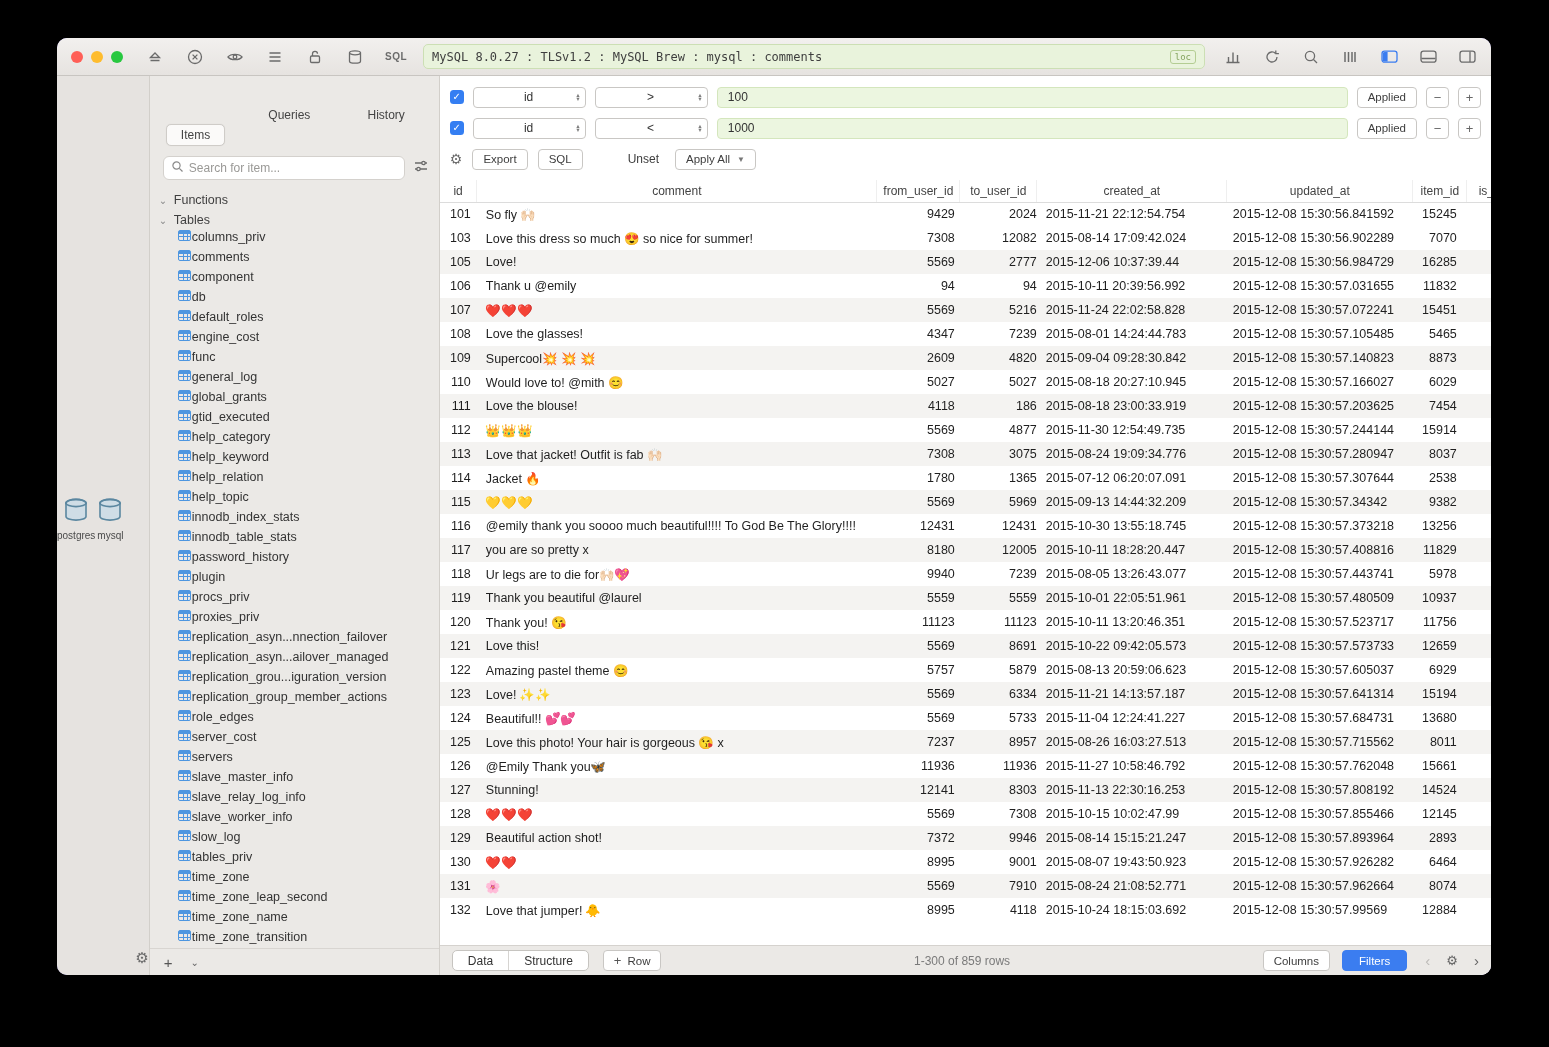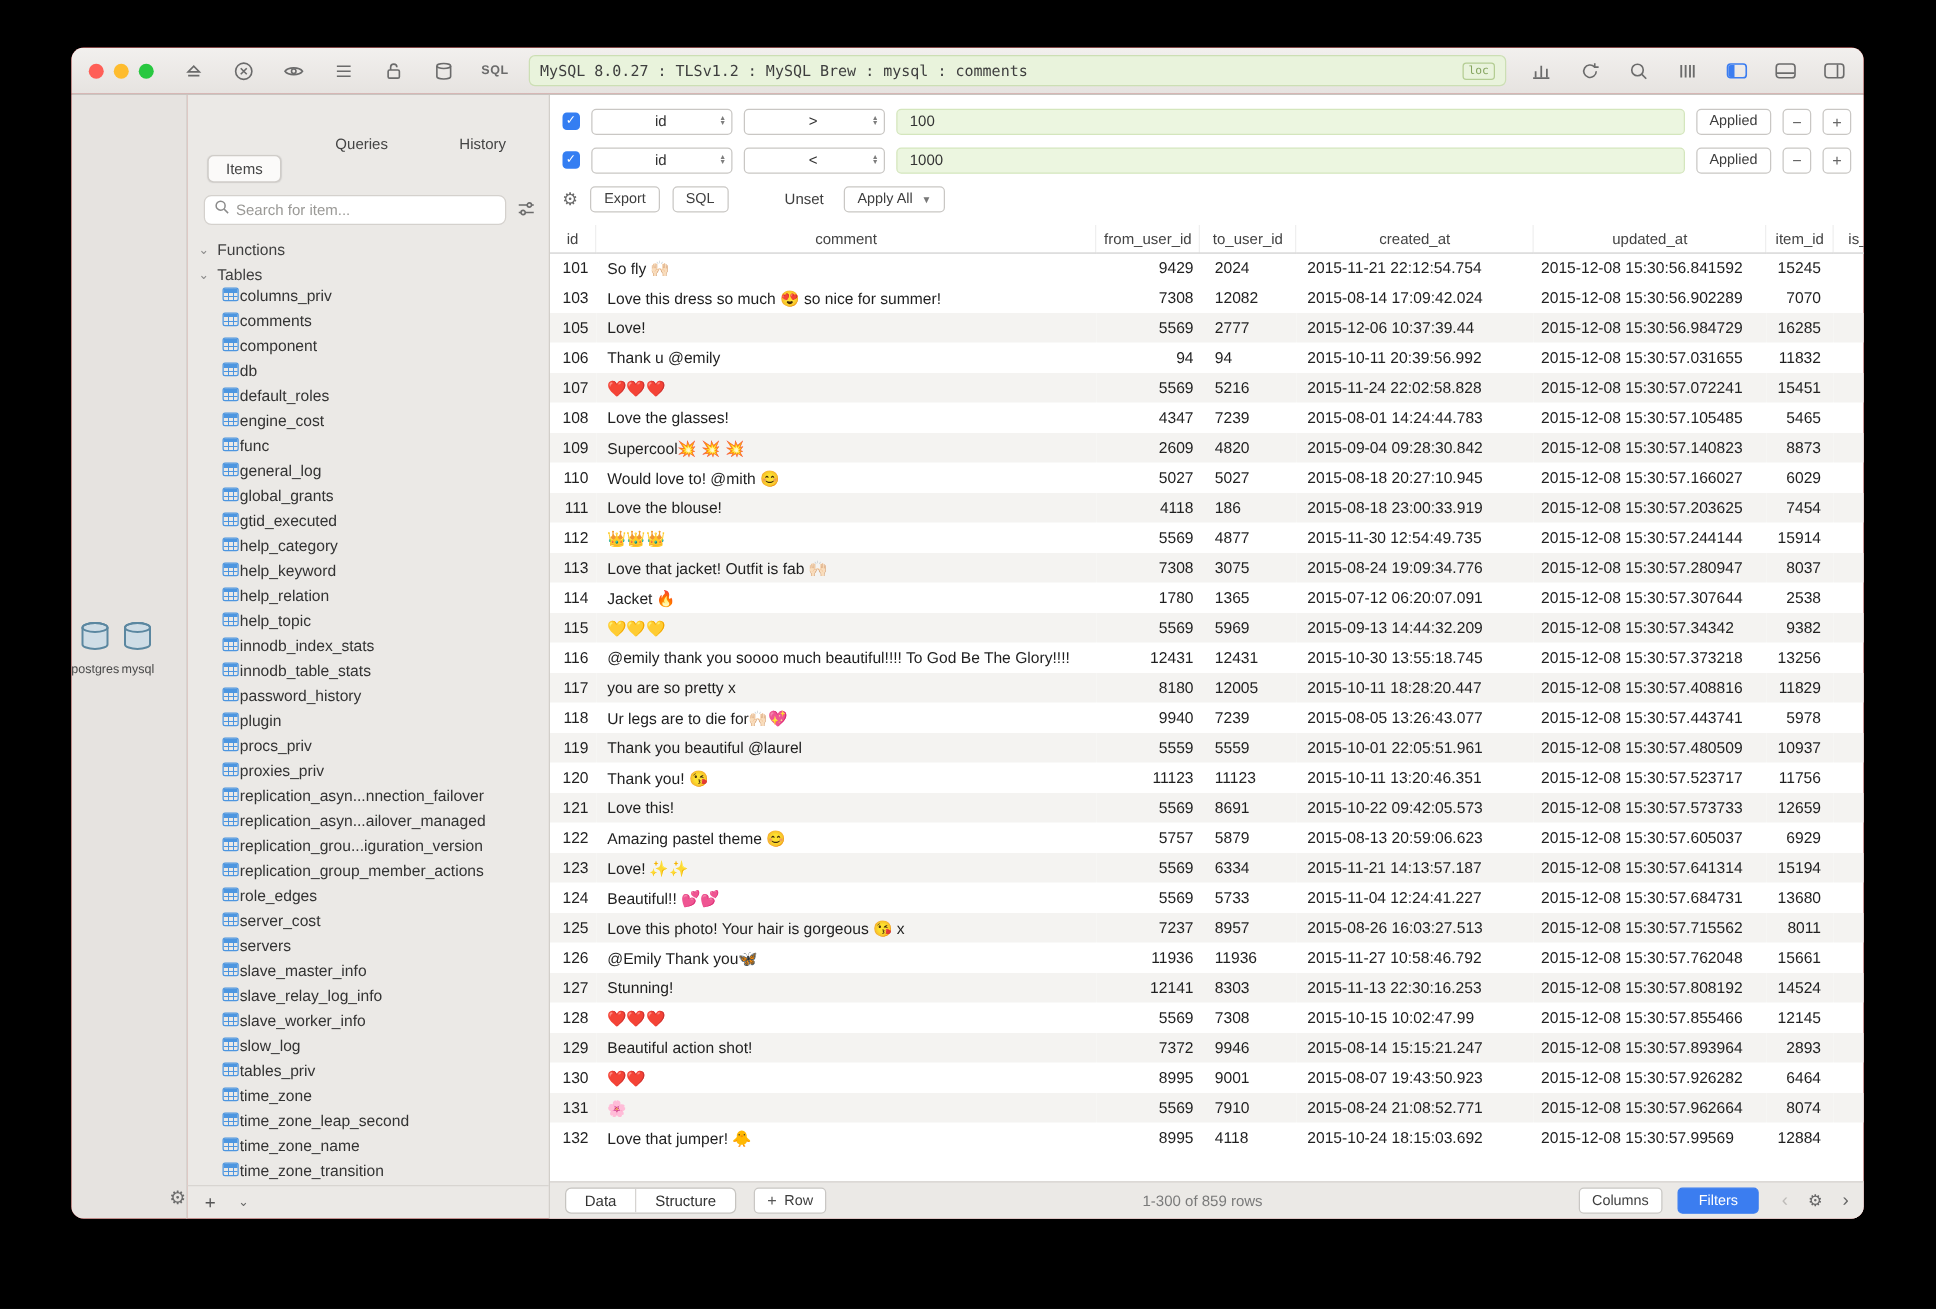--- a/index.html
+++ b/index.html
@@ -1,19 +1,19 @@
 <!DOCTYPE html>
 <html><head>
 <meta charset="utf-8">
 <style>
   * { margin:0; padding:0; box-sizing:border-box; }
   html,body { width:1549px; height:1047px; background:#000; font-family:"Liberation Sans",sans-serif; }
   .screen { position:relative; width:1549px; height:1047px; background:#000; overflow:hidden; }
   .window { position:absolute; left:57px; top:38px; width:1434px; height:937px; border-radius:10px;
-            background:#b91c1c; overflow:hidden; display:flex; flex-direction:column;
+            background:#c4b5fd; overflow:hidden; display:flex; flex-direction:column;
             box-shadow:0 25px 70px rgba(0,0,0,.65); }
 
   
   .titlebar { flex:0 0 38px; background:linear-gradient(#f2f0ee,#e6e3e0); border-bottom:1px solid #c8c5c1;
               display:flex; align-items:center; padding:0 14px; }
   .lights { display:flex; gap:8px; margin-right:22px; }
   .light { width:12px; height:12px; border-radius:50%; }
   .light.red { background:#ff5f57; } .light.yellow { background:#febc2e; } .light.green { background:#28c840; }
   .tb-icons { display:flex; align-items:center; gap:20px; color:#6b6b6b; }
   .tb-icons .icon { width:20px; height:20px; display:flex; align-items:center; justify-content:center; }
@@ -35,21 +35,21 @@
   .conn { display:flex; flex-direction:column; align-items:center; gap:3px; margin-bottom:30px; cursor:default; }
   .conn-label { font-size:10px; color:#4a4a4a; }
   .rail-gear { margin-top:auto; align-self:flex-start; margin-left:10px; margin-bottom:8px; font-size:15px; color:#6b6b6b; }
 
   
   .sidebar { flex:0 0 290px; background:#ecuaea; background:#ebe9e6; border-right:1px solid #d2cfca;
              display:flex; flex-direction:column; min-height:0; }
   .tabs { display:flex; align-items:center; justify-content:space-between; padding:8px 20px 4px 16px; }
   .tab { font-size:12px; color:#444; padding:3px 14px; border-radius:5px; }
   .tab.active { background:#fbfaf9; border:1px solid #cfccc8; box-shadow:0 0 1px rgba(0,0,0,.1);margin-top:40px; }
-  .search-row { display:flex; align-items:flex-end; gap:8px; padding:6px 10px 6px 13px; }
+  .search-row { display:flex; align-items:center; gap:8px; padding:6px 10px 6px 13px; }
   .search-box { flex:1; height:24px; background:#fff; border:1px solid #d4d1cd; border-radius:6px;
                 display:flex; align-items:center; padding:0 7px; gap:5px; color:#8a8a8a; }
   .search-box input { border:none; outline:none; flex:1; font-size:12px; color:#333; background:transparent;
                       font-family:"Liberation Sans",sans-serif; }
   .search-box input::placeholder { color:#9a9996; }
   .sliders { color:#6b6b6b; }
   .tree { flex:1; overflow:hidden; padding-top:4px; font-size:12.5px; color:#333; }
   .tree-group { display:flex; align-items:center; height:20px; padding-left:9px; gap:6px; color:#3f3f3f; }
   .tw { color:#8a8a8a; font-size:10px; width:9px; display:inline-block; }
   .tree-item { display:flex; align-items:flex-start; height:20px; padding-left:28px; gap:1px; white-space:nowrap; }
@@ -86,21 +86,21 @@
   
   .grid-wrap { flex:1; overflow:hidden; }
   table.grid { border-collapse:collapse; table-layout:fixed; width:1066px; }
   .grid th { height:22px; font-size:12px; font-weight:normal; color:#434343; border-bottom:1px solid #dcdcdc;
              border-right:1px solid #efefef; text-align:center; overflow:hidden; white-space:nowrap; }
   .grid td { height:24px; font-size:12.5px; color:#1f1f1f; white-space:nowrap; overflow:hidden; }
   .grid tr.alt { background:#f4f3f1; }
   .c-id { text-align:right; padding-right:6px; }
   .c-comment { text-align:left; padding-left:9px; }
   .c-from { text-align:right; padding-right:5px; }
-  .c-to { text-align:left; padding-left:12px; }
+  .c-to { text-align:right; padding-left:12px; }
   .c-created { text-align:left; padding-left:9px; }
   .c-updated { text-align:left; padding-left:6px; }
   .c-item { text-align:right; padding-right:10px; }
   .c-is { text-align:left; padding-left:6px; }
   col.w-id{width:37px} col.w-comment{width:400px} col.w-from{width:83px} col.w-to{width:77px}
   col.w-created{width:190px} col.w-updated{width:186px} col.w-item{width:54px} col.w-is{width:39px}
 
   
   .statusbar { flex:0 0 30px; background:#ebe9e6; border-top:1px solid #d5d2ce; display:flex; align-items:center;
                padding:0 12px; }

